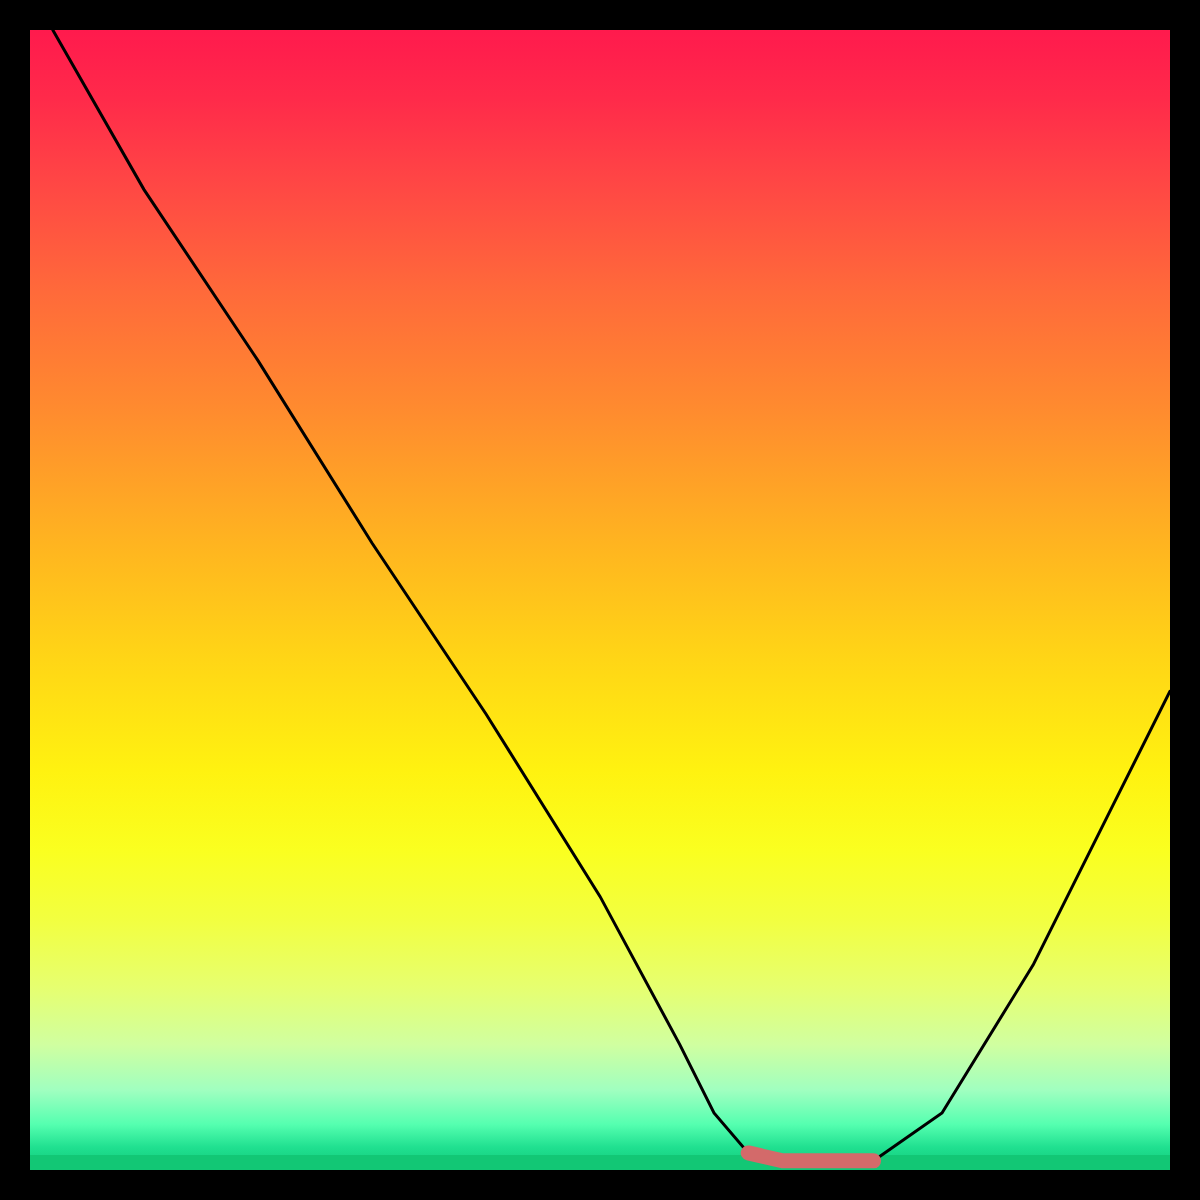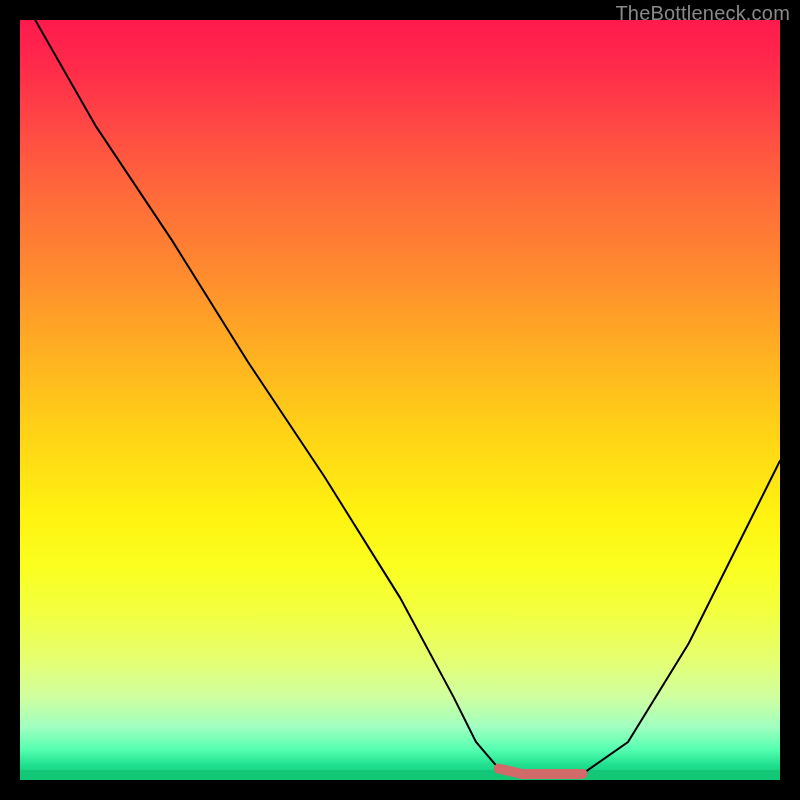--- a/index.html
+++ b/index.html
@@ -73,14 +73,13 @@
     <svg class="curve" viewBox="0 0 760 760" preserveAspectRatio="none">
       <g>
         <path id="curve-path" fill="none" stroke-width="2" stroke-linecap="round" stroke="#000000" d="M15.2 0.0 L76.0 106.4 L152.0 220.4 L228.0 342.0 L304.0 456.0 L380.0 577.6 L433.2 676.4 L456.0 722.0 L478.8 748.6 L501.6 753.9 L532.0 753.9 L562.4 753.9 L608.0 722.0 L668.8 623.2 L722.0 516.8 L760.0 440.8"></path>
       </g>
       <g>
         <path id="zone-path" fill="none" stroke-width="10" stroke-linecap="round" stroke="#d36a6a" d="M478.8 748.6 L501.6 753.9 L532.0 753.9 L562.4 753.9"></path>
       </g>
     </svg>
   </div>
 
-  <div class="attribution">TheBottleneck.com</div>
 </div>
 
 </body></html>

